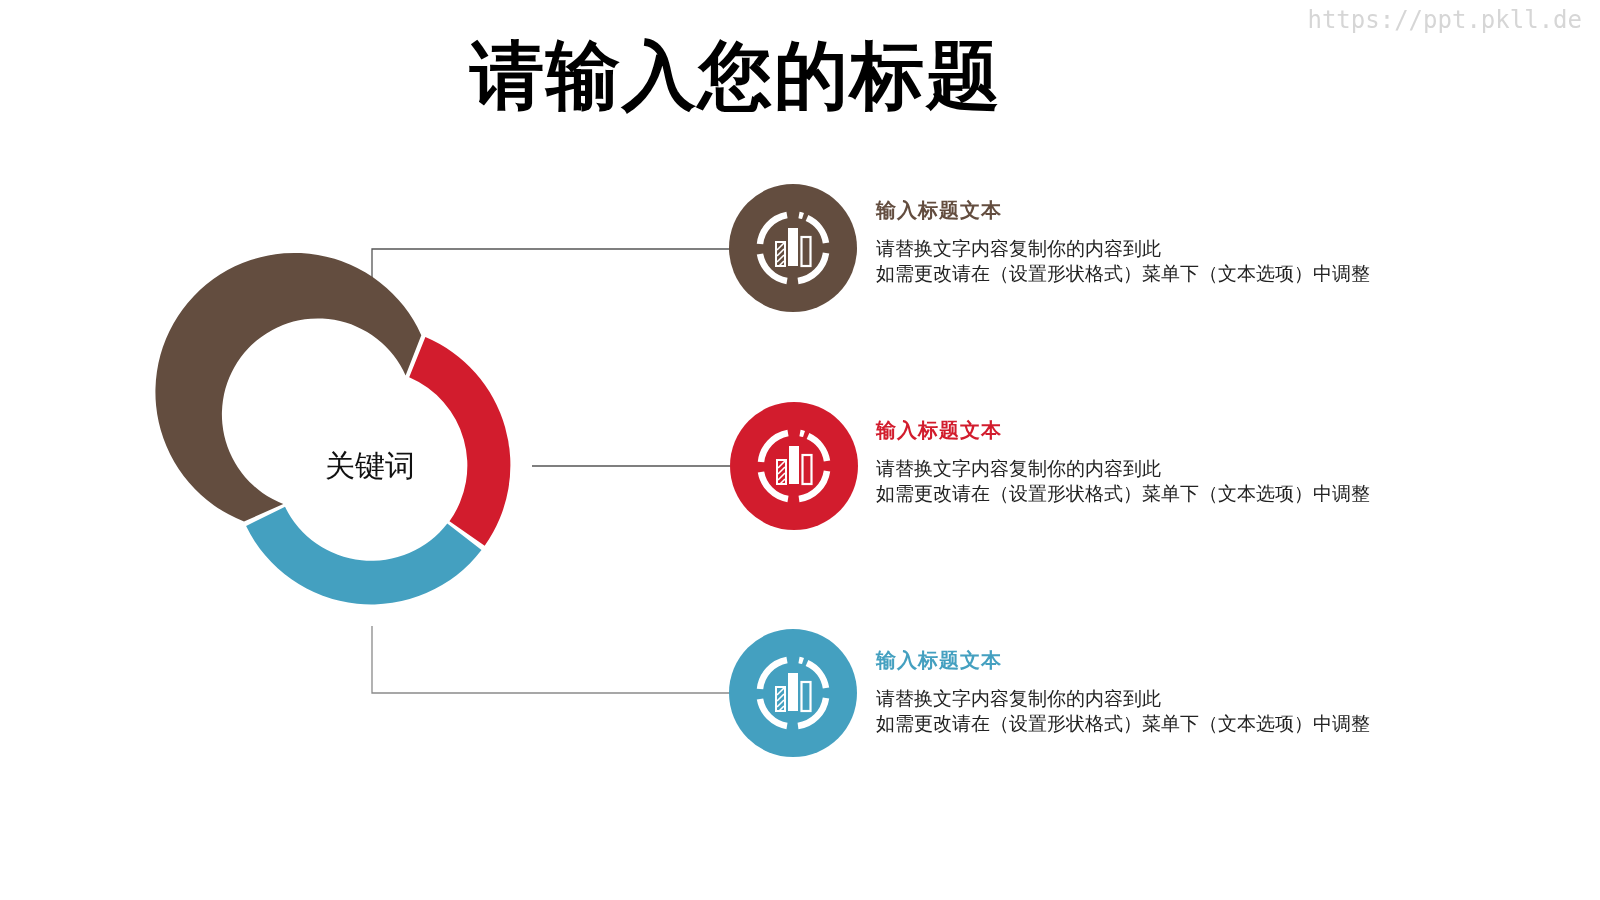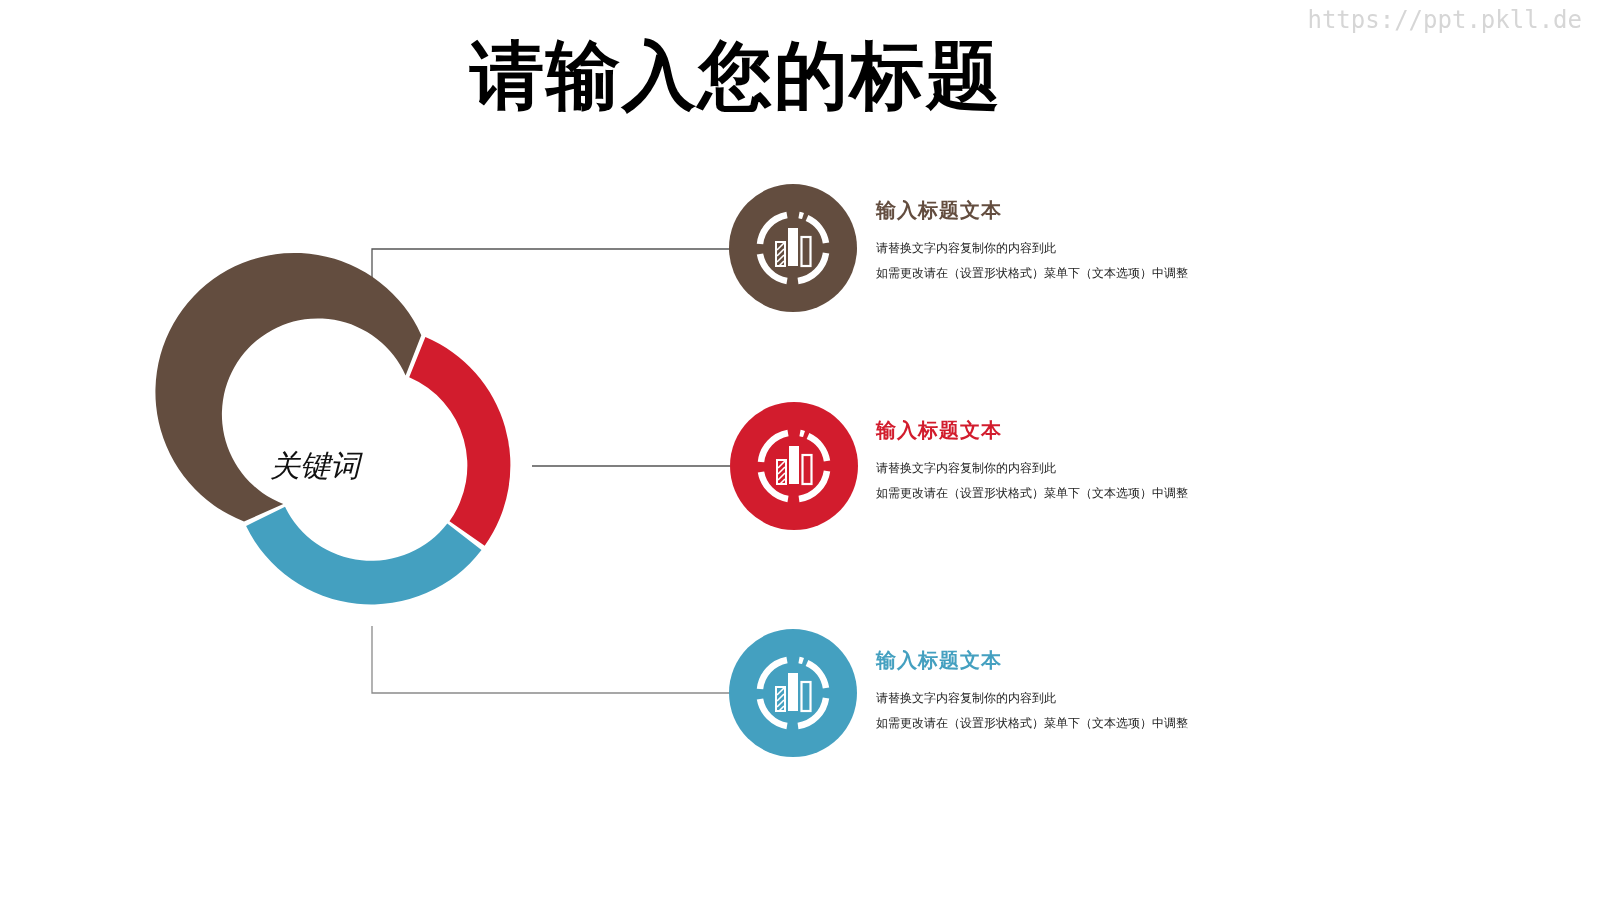--- a/index.html
+++ b/index.html
@@ -14,28 +14,28 @@
     font-size: 24px; color: #d6d6d6; letter-spacing: 0px;
   }
   .page-title {
     position: absolute; left: 0; width: 1472px; top: 30px;
     text-align: center; font-size: 74px; font-weight: bold; color: #000;
     letter-spacing: 2px; line-height: 90px;
   }
   svg.diagram { position: absolute; left: 0; top: 0; }
   .keyword {
     position: absolute; left: 270px; top: 446px; width: 200px;
-    text-align: left; font-size: 30px; color: #111; line-height: 40px; font-style: italic;
+    text-align: center; font-size: 30px; color: #111; line-height: 40px;
   }
   .item { position: absolute; left: 876px; }
   .item-title {
     font-size: 20px; font-weight: bold; line-height: 36px; letter-spacing: 1px;
   }
   .item-line {
-    font-size: 12px; color: #222; line-height: 24.5px; white-space: nowrap;
+    font-size: 19px; color: #222; line-height: 24.5px; white-space: nowrap;
   }
   .item-body { margin-top: 8px; }
 </style>
 </head>
 <body>
 
 <div class="watermark">https://ppt.pkll.de</div>
 <div class="page-title">请输入您的标题</div>
 
 <svg class="diagram" width="1600" height="900" viewBox="0 0 1600 900">

